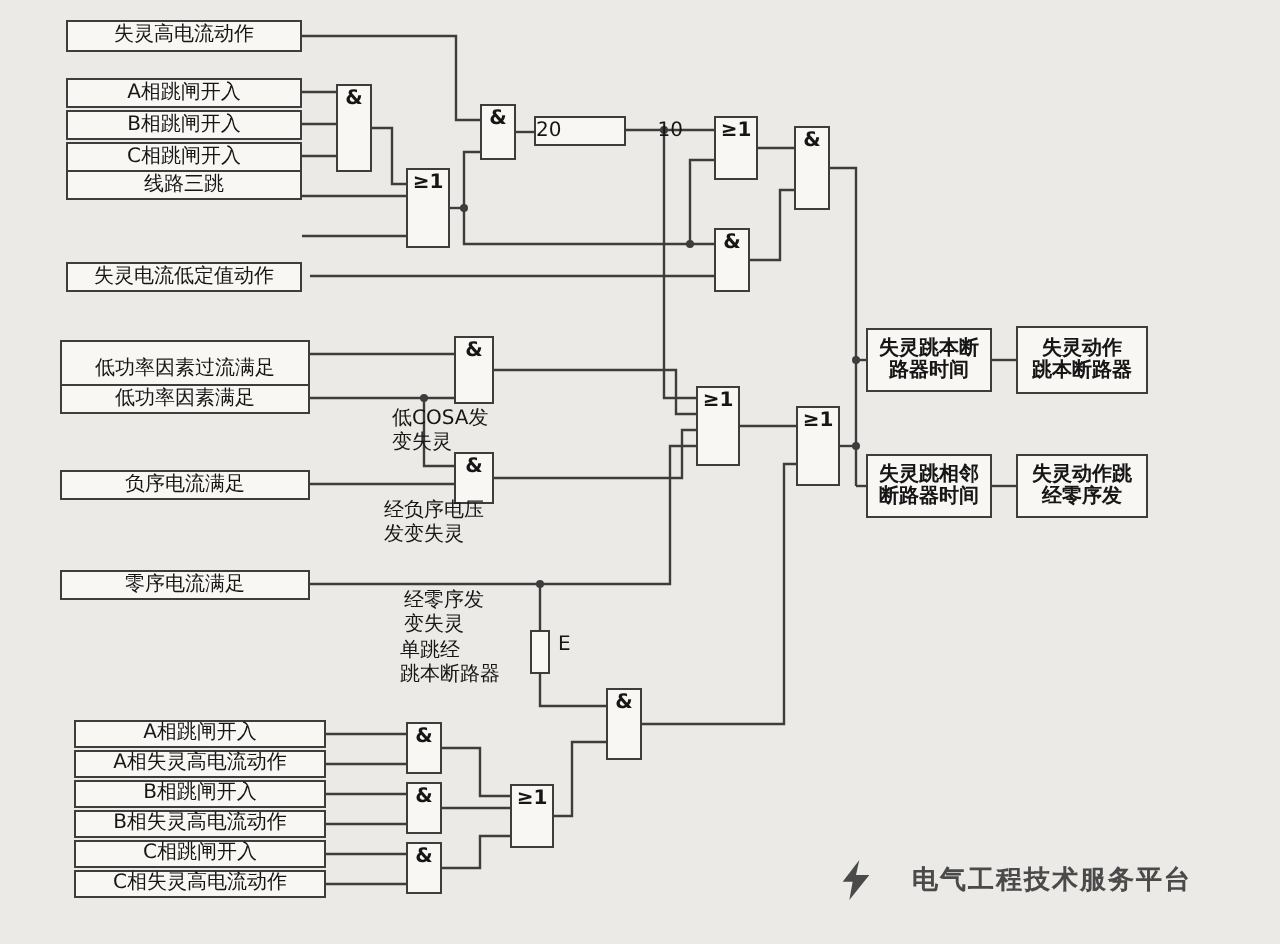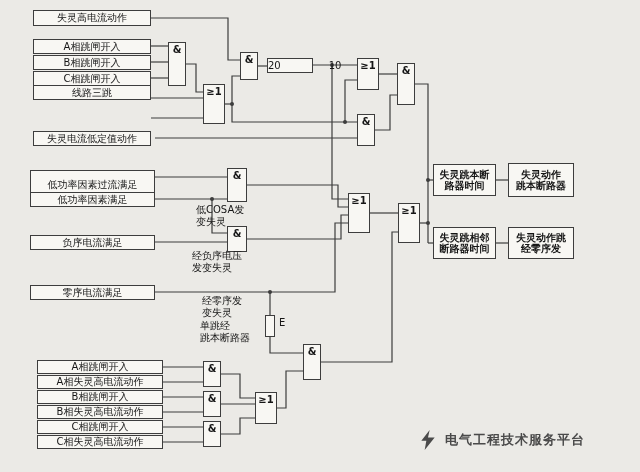--- a/index.html
+++ b/index.html
@@ -31,21 +31,21 @@
     font-size: 10px; display: flex; align-items: center;
     justify-content: space-around; line-height: 1; gap: 24px;
   }
   .timer-div { width: 1px; height: 100%; background: var(--line, #3d3d3d); }
   .wire-label {
     position: absolute; color: var(--ink, #161616);
     font-size: 10px; line-height: 1.2; white-space: pre-line;
   }
   .elink { position: absolute; border: 1px solid var(--line, #3d3d3d); background: var(--boxfill, #f8f7f3); }
   .watermark {
-    position: absolute; display: flex; align-items: center; gap: 9px;
+    position: absolute; display: flex; align-items: center; gap: 20px;
     color: #4a4a4a; font-size: 13px; font-weight: bold; letter-spacing: 1px;
   }
 </style>
 </head>
 <body>
 
 <div class="canvas">
 
   <svg id="wires" width="640" height="472" viewBox="0 0 640 472">
       <polyline points="151,18 228,18 228,60 240,60"></polyline>

